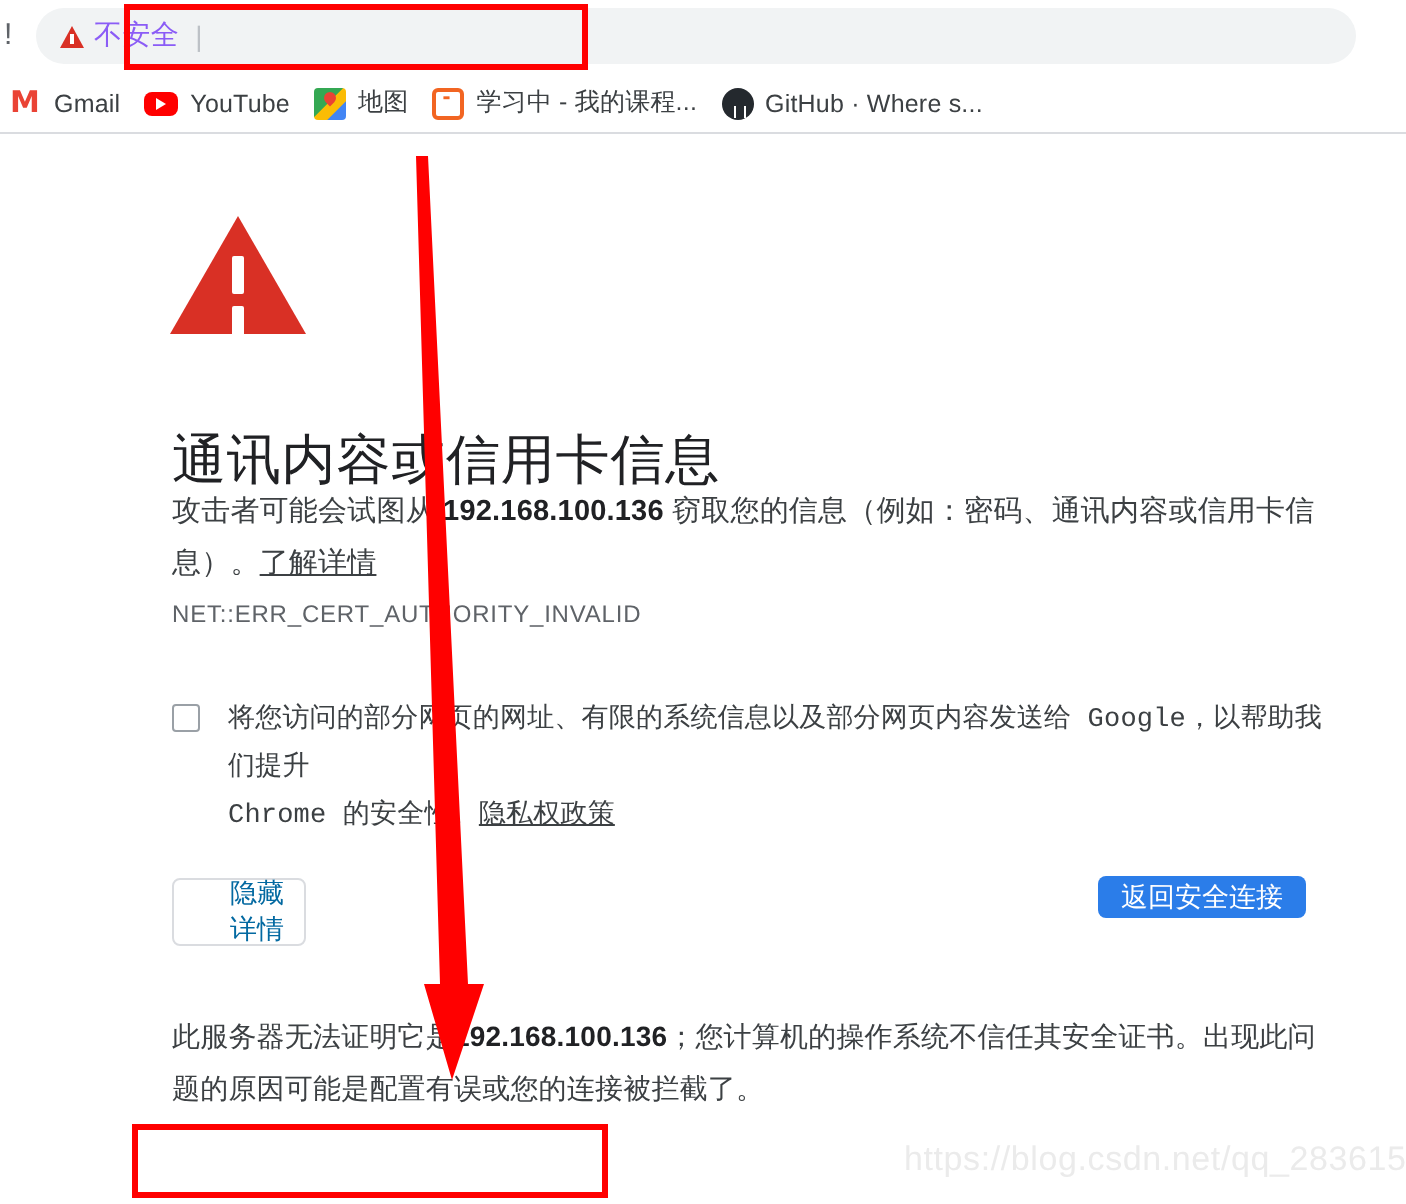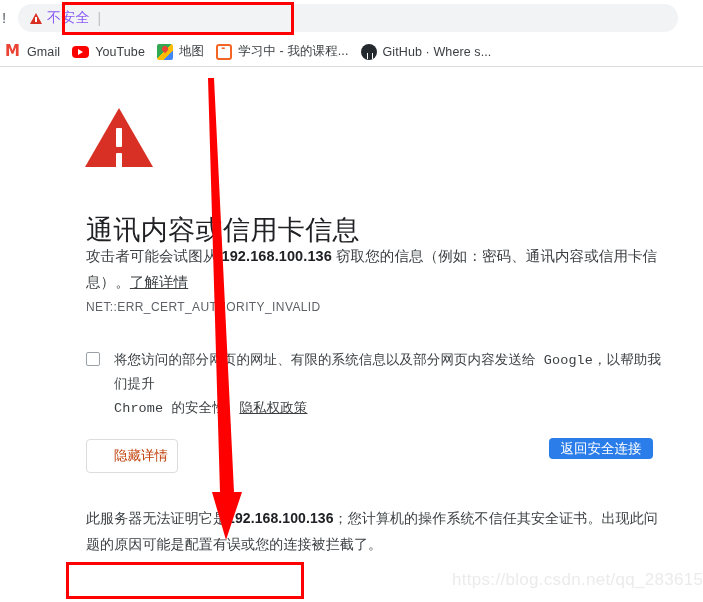--- a/index.html
+++ b/index.html
@@ -306,25 +306,25 @@
     margin-left: 14px;
     font-size: 13.5px;
     color: #3c4043;
     line-height: 24px;
     letter-spacing: 0.1px;
   }
 
   .btn-hide {
     position: absolute;
     left: 86px; top: 371px;
-    width: 92px; height: 34px;
+    width: 67px; height: 34px;
     border: 1px solid #dadce0;
     border-radius: 4px;
     background: #ffffff;
-    color: #c2410c;
+    color: #0369a1;
     font-size: 13.5px;
     display: flex;
     align-items: center;
     justify-content: center;
     cursor: pointer;
     font-family: "Liberation Sans", sans-serif;
     padding-left: 24px;
   }
 
   .btn-back {

